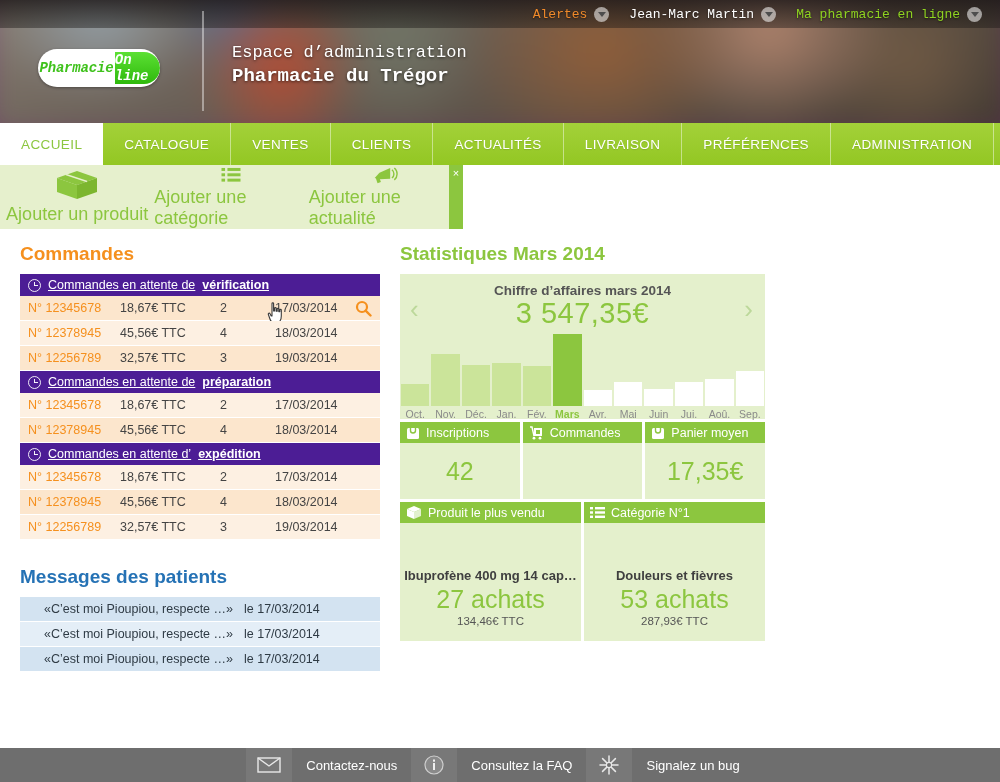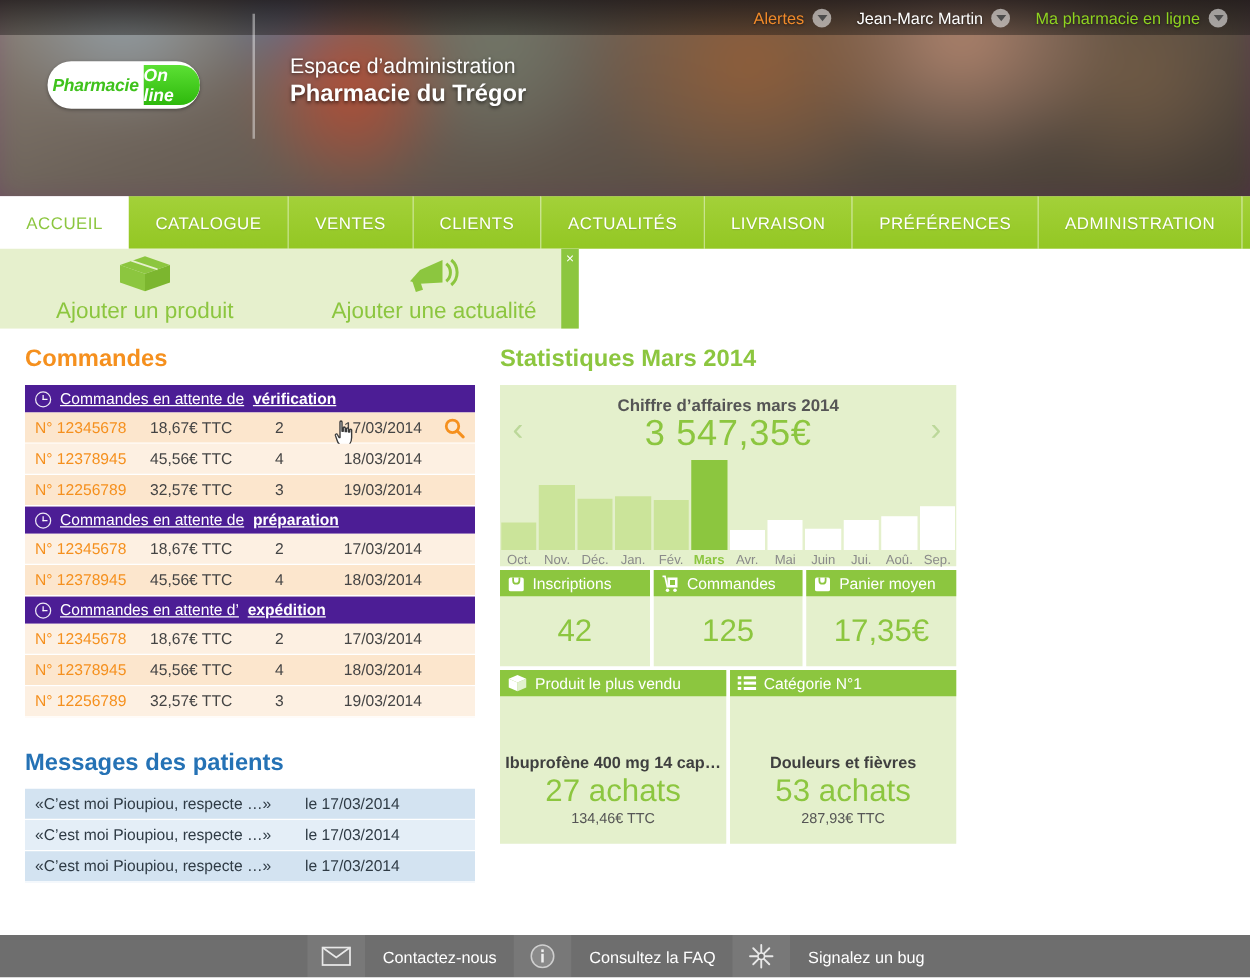--- a/index.html
+++ b/index.html
@@ -7,23 +7,24 @@
     width: 1000px; height: 782px;
     font-family: "Liberation Sans", sans-serif;
     background: #ffffff;
     overflow: hidden;
   }
   .page { position: relative; width: 1000px; height: 782px; }
 
   
   .header {
     position: relative;
-    width: 1000px; height: 157px;
+    width: 1000px; height: 123px;
     overflow: hidden;
     background: #701a75;
+    font-family: Liberation Mono, monospace;
   }
   .header-bg {
     position: absolute; inset: -20px;
     background:
       radial-gradient(ellipse 150px 110px at 120px 40px, rgba(150,165,175,.85), transparent 70%),
       radial-gradient(ellipse 120px 130px at 300px 90px, rgba(205,70,40,.75), transparent 70%),
       radial-gradient(ellipse 90px 120px at 250px 20px, rgba(70,110,180,.6), transparent 70%),
       radial-gradient(ellipse 130px 140px at 420px 60px, rgba(120,140,120,.5), transparent 70%),
       radial-gradient(ellipse 200px 160px at 620px 70px, rgba(150,95,55,.9), transparent 70%),
       radial-gradient(ellipse 180px 150px at 790px 50px, rgba(190,140,115,.85), transparent 70%),
@@ -206,21 +207,21 @@
   }
   .row.ord-a { background: #fce6cd; }
   .row.ord-b { background: #fdf0e2; }
   .row.msg-a { background: #d3e3f1; }
   .row.msg-b { background: #e4eef7; }
   .c-num { width: 100px; padding-left: 8px; color: #f5901e; }
   .c-amt { width: 100px; color: #444444; }
   .c-qty { width: 55px; color: #444444; }
   .c-date { flex: 1; color: #444444; }
   .c-mag { width: 34px; display: flex; align-items: center; justify-content: center; }
-  .c-msg { width: 224px; padding-left: 8px; color: #2f3b45; }
+  .c-msg { width: 224px; padding-left: 24px; color: #2f3b45; }
   .c-msgdate { flex: 1; color: #2f3b45; }
 
   .cursor-hand {
     position: absolute; left: 247px; top: 6px;
     width: 18px; height: 22px; pointer-events: none;
   }
 
   
   .stats { width: 365px; }
   .carousel {
@@ -377,20 +378,31 @@
 
   <div class="quick">
     <div class="quick-item">
       <svg width="44" height="32" viewBox="0 0 44 32">
         <polygon points="22,2 42,9 22,16 2,9" fill="#8cc63f"></polygon>
         <polygon points="2,9 22,16 22,30 2,23" fill="#8cc63f"></polygon>
         <polygon points="42,9 22,16 22,30 42,23" fill="#7cb62f"></polygon>
         <line x1="11" y1="5.5" x2="32" y2="12.5" stroke="#e6f0cd" stroke-width="1.4"></line>
       </svg>
       <span class="quick-label">Ajouter un produit</span>
+    </div>
+    <div class="quick-item">
+      <svg width="40" height="32" viewBox="0 0 40 32">
+        <rect x="4" y="5" width="6" height="5" fill="#8cc63f"></rect>
+        <rect x="14" y="5" width="22" height="5" fill="#8cc63f"></rect>
+        <rect x="4" y="14" width="6" height="5" fill="#8cc63f"></rect>
+        <rect x="14" y="14" width="22" height="5" fill="#8cc63f"></rect>
+        <rect x="4" y="23" width="6" height="5" fill="#8cc63f"></rect>
+        <rect x="14" y="23" width="22" height="5" fill="#8cc63f"></rect>
+      </svg>
+      <span class="quick-label">Ajouter une catégorie</span>
     </div>
     <div class="quick-item">
       <svg width="46" height="32" viewBox="0 0 46 32">
         <polygon points="4,22 12,13 30,5 30,23 12,24" fill="#8cc63f"></polygon>
         <rect x="7" y="20" width="6" height="10" fill="#8cc63f" transform="rotate(-18 10 25)"></rect>
         <path d="M33 8 A 9 9 0 0 1 33 22" fill="none" stroke="#8cc63f" stroke-width="2.4"></path>
         <path d="M37 5 A 13 13 0 0 1 37 25" fill="none" stroke="#8cc63f" stroke-width="2.4"></path>
       </svg>
       <span class="quick-label">Ajouter une actualité</span>
     </div>
@@ -588,23 +600,20 @@
             <div class="box-hd">
               <svg class="wi" width="15" height="14" viewBox="0 0 15 14">
                 <rect x="5" y="2" width="8" height="8" fill="#ffffff"></rect>
                 <rect x="7" y="4" width="4" height="4" fill="#8cc63f"></rect>
                 <path d="M1 1 h2 l2 9" fill="none" stroke="#ffffff" stroke-width="1.4"></path>
                 <circle cx="5" cy="12.2" r="1.4" fill="#ffffff"></circle>
                 <circle cx="11" cy="12.2" r="1.4" fill="#ffffff"></circle>
               </svg>
               <span>Commandes</span>
             </div>
-            <div class="box-body">
-              <span class="val">125</span>
-            </div>
           </div>
           <div class="box b3">
             <div class="box-hd">
               <svg class="wi" width="14" height="14" viewBox="0 0 14 14">
                 <rect x="1" y="2" width="12" height="11" rx="1.5" fill="#ffffff"></rect>
                 <path d="M4.5 2 v2.5 a2.5 2.5 0 0 0 5 0 V2" fill="none" stroke="#8cc63f" stroke-width="1.4"></path>
               </svg>
               <span>Panier moyen</span>
             </div>
             <div class="box-body">

